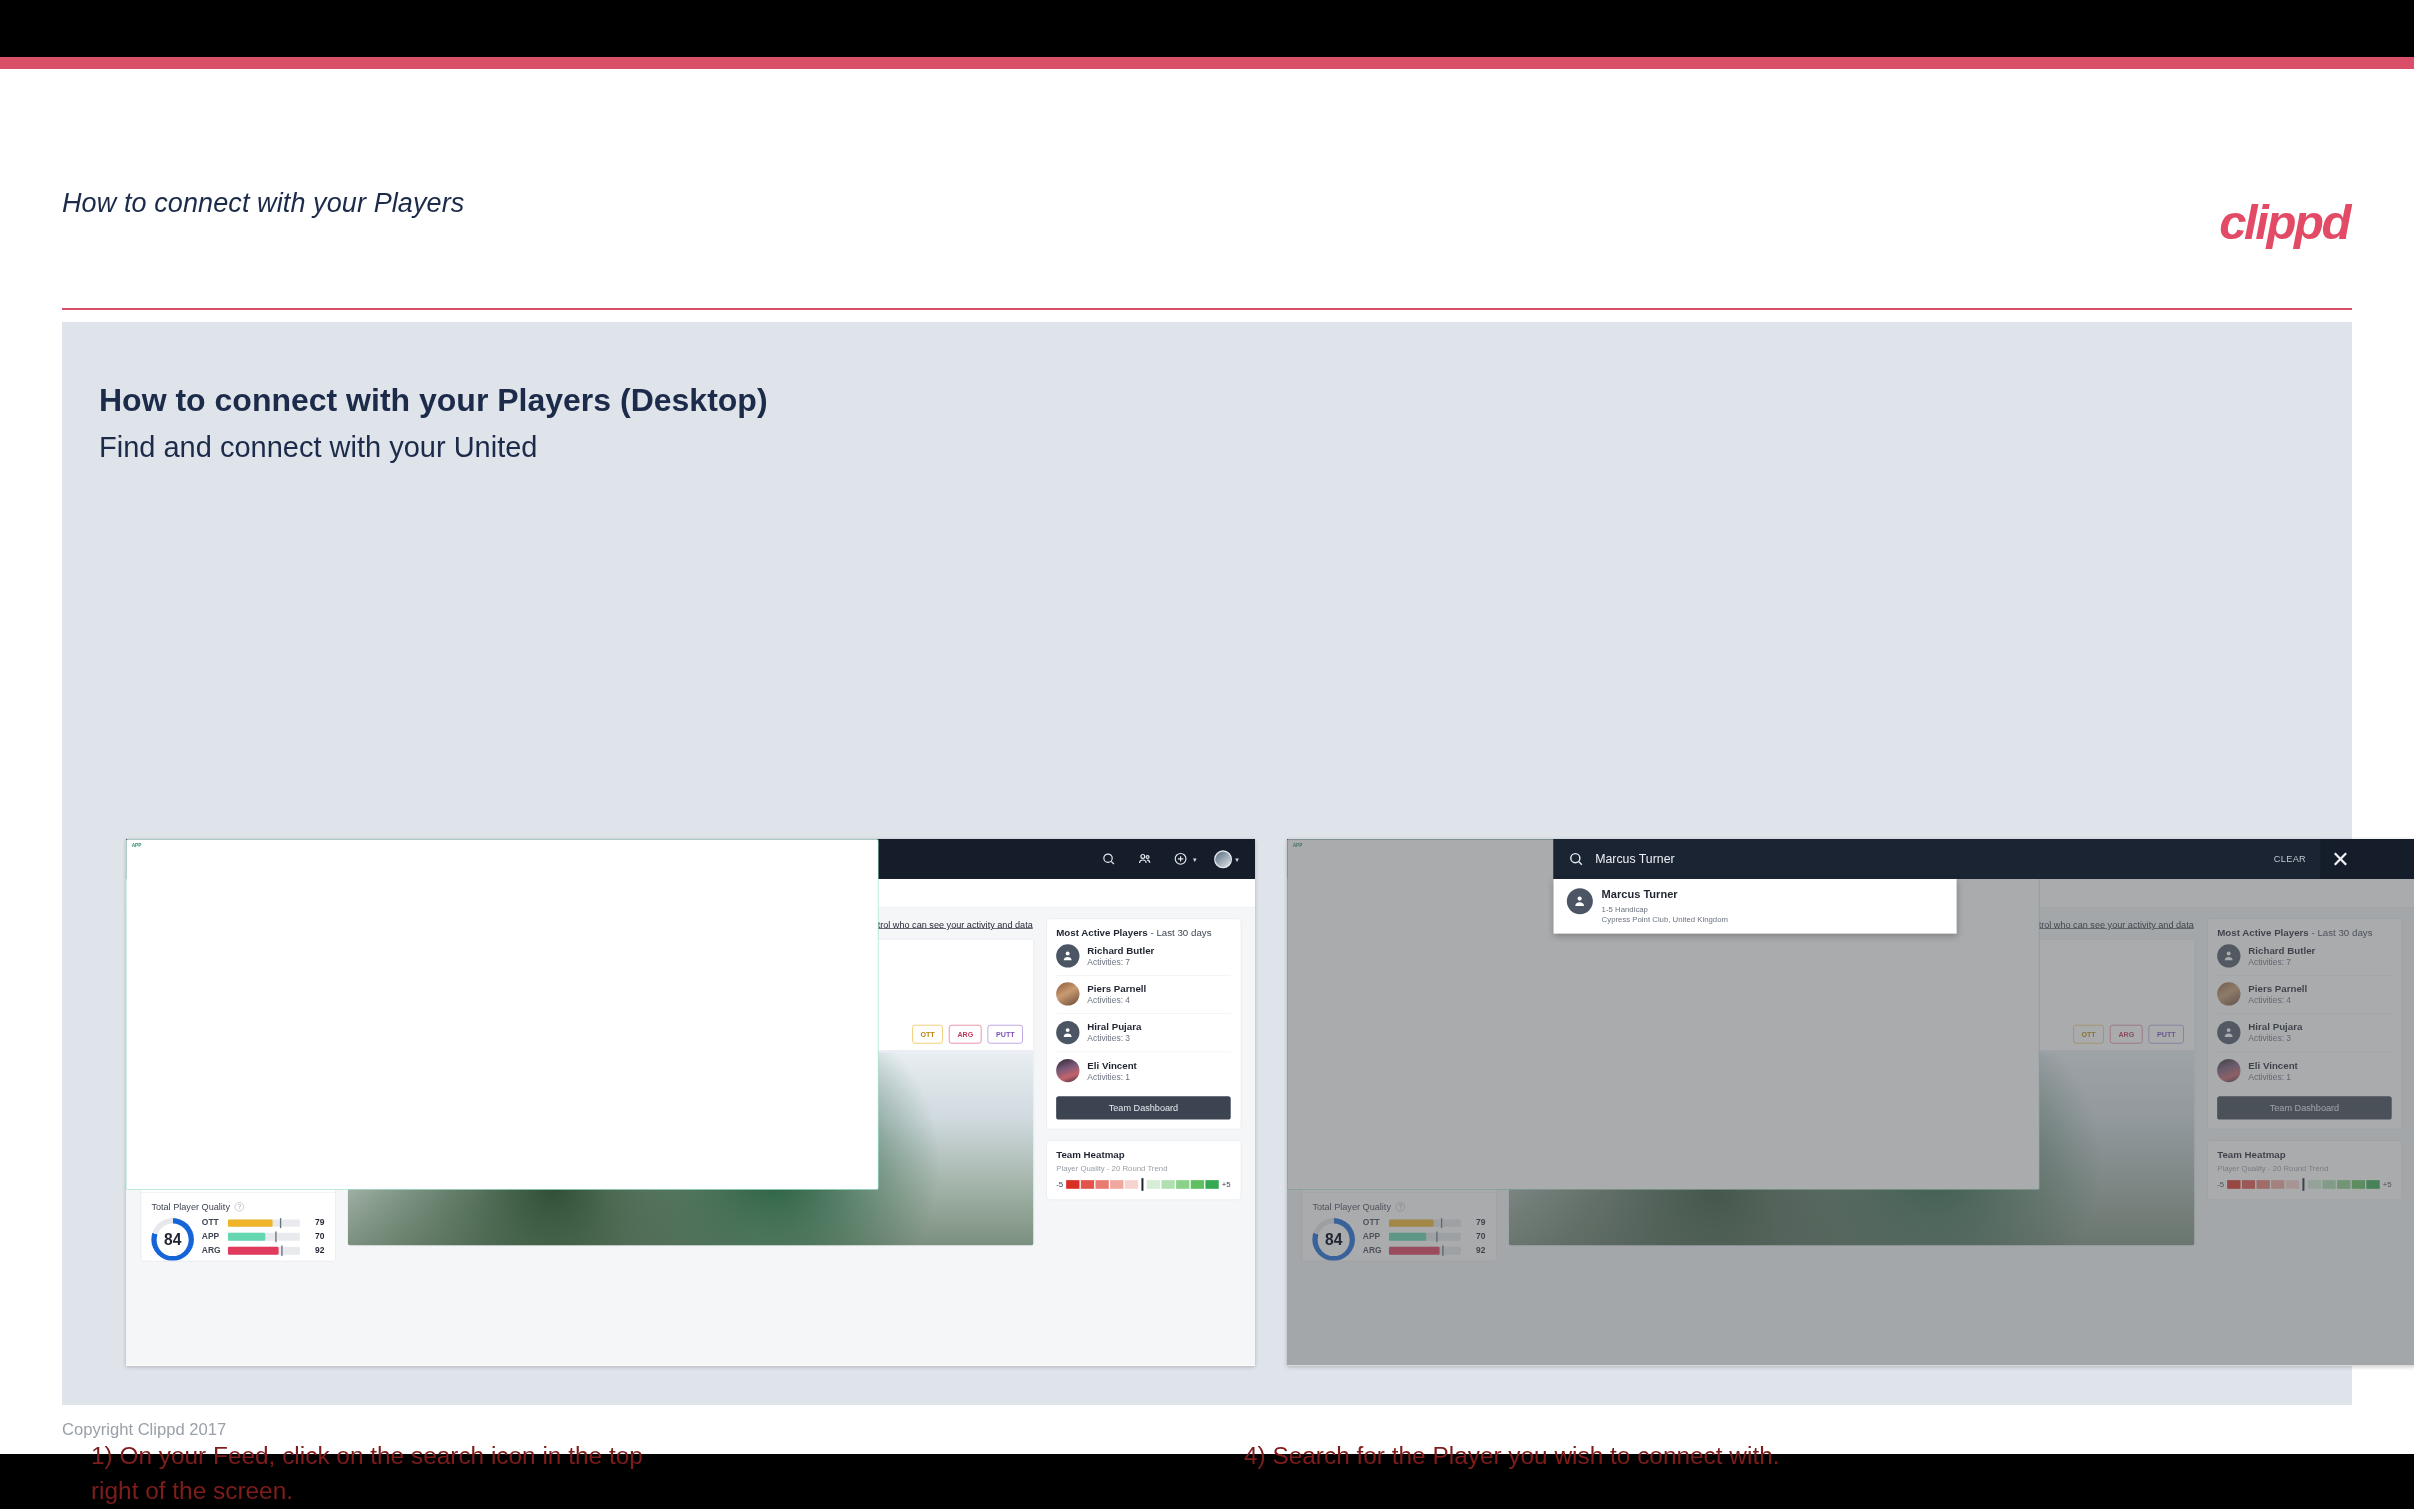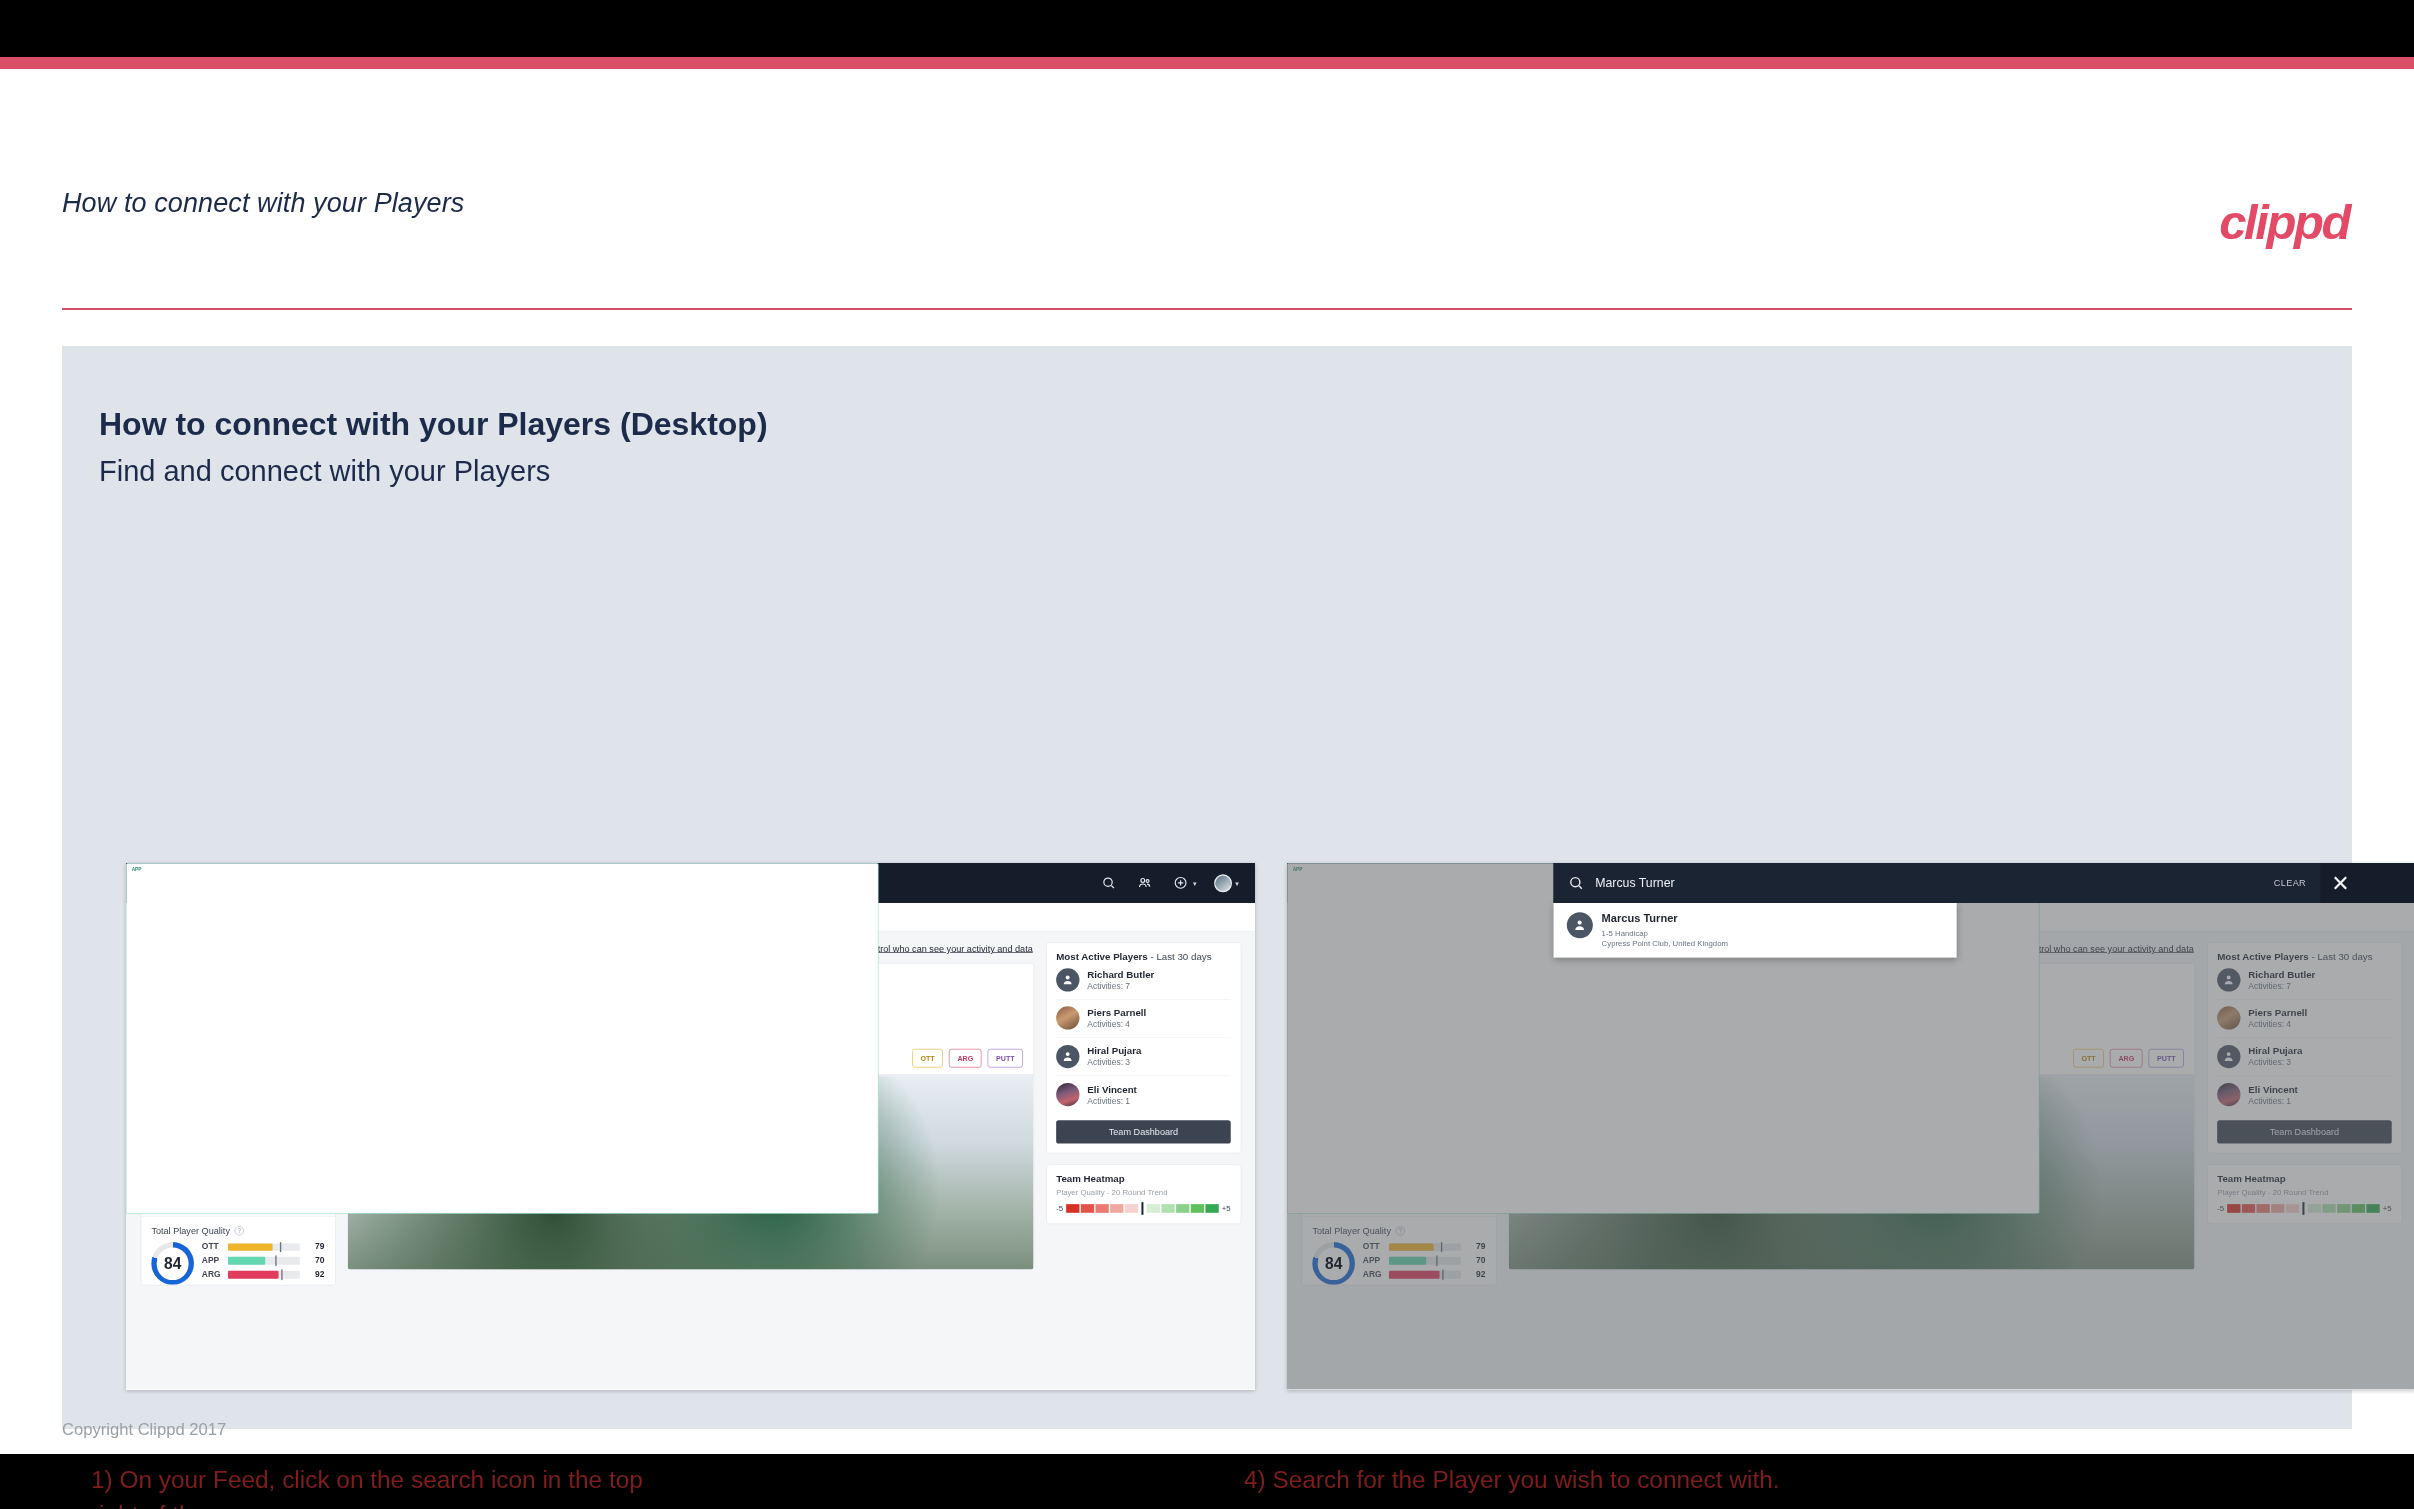--- a/index.html
+++ b/index.html
@@ -43,21 +43,20 @@
   .header-rule {
     position: absolute; left: 62px; top: 239px;
     width: 2290px; height: 2px; background: #d94f67;
   }
 
   
   #panel {
     position: absolute; left: 62px; top: 265px;
     width: 2290px; height: 1083px;
     background: #dfe3ea;
-    margin-top: 24px;
   }
   .panel-title {
     position: absolute; left: 37px; top: 60px;
     font-size: 32px; font-weight: 700; color: #1c2b4a;
   }
   .panel-sub {
     position: absolute; left: 37px; top: 109px;
     font-size: 29px; font-weight: 400; color: #1c2b4a;
   }
 
@@ -315,21 +314,21 @@
   <div class="accent-bar"></div>
 
   <div class="slide-header">
     <div class="header-title">How to connect with your Players</div>
     <div class="header-logo">clippd</div>
     <div class="header-rule"></div>
   </div>
 
   <div id="panel">
     <div class="panel-title">How to connect with your Players (Desktop)</div>
-    <div class="panel-sub">Find and connect with your Players</div>
+    <div class="panel-sub">Find and connect with your United</div>
 
     <div class="shot" id="shot1">
       <div class="app">
 
         <div class="appnav">
           <div class="brand">clippd</div>
           <div class="nlink">Home</div>
           <div class="nlink">Teams</div>
           <div class="nlink">My Performance</div>
           <div class="spacer"></div>

